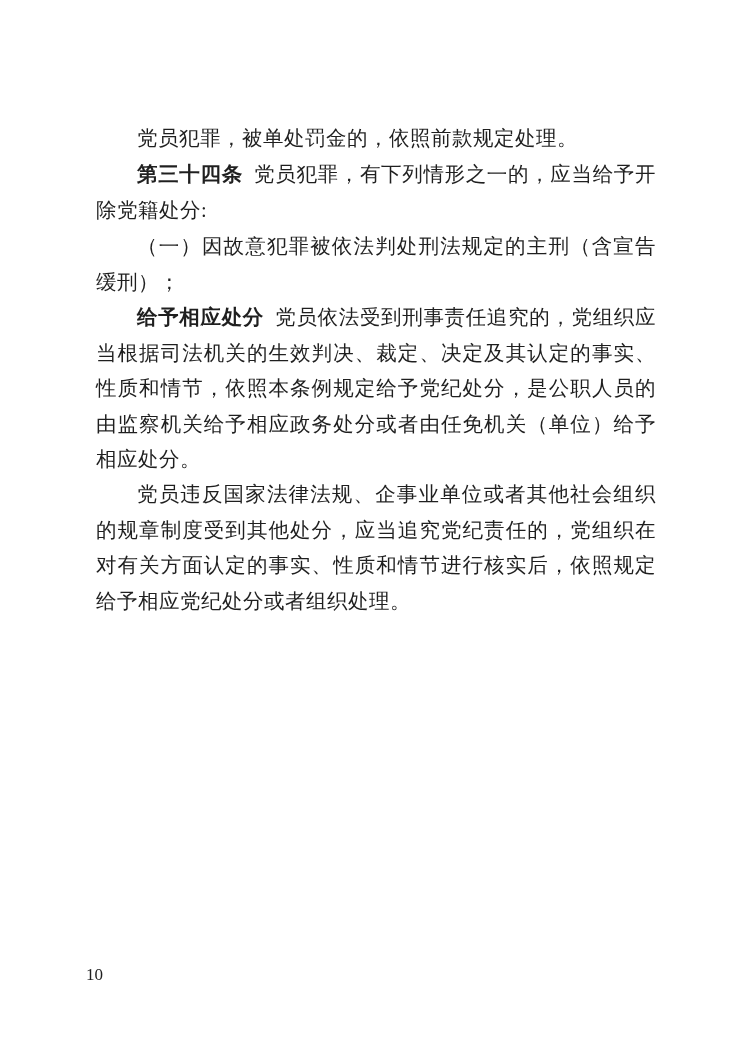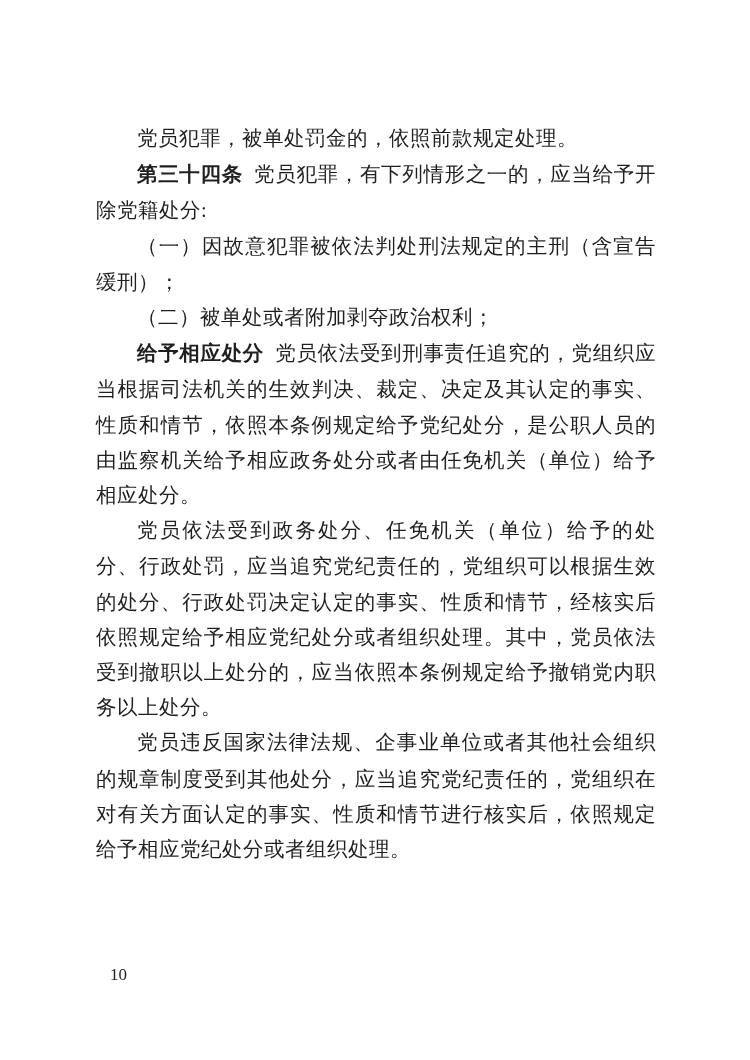--- a/index.html
+++ b/index.html
@@ -34,46 +34,44 @@
   }
   .text-block p b {
     font-weight: bold;
     font-family: Liberation Mono, monospace;
   }
   .text-block p b:not(:empty) {
     margin-right: 0.55em;
   }
   .page-number {
     position: absolute;
-    left: 110px;
+    left: 86px;
     top: 963px;
     font-size: 17px;
     line-height: 24px;
     color: #1f1f1f;
     font-family: "Liberation Serif", "DejaVu Serif", serif;
   }
 </style>
 </head>
 <body>
 
 <div class="page">
 
   <div class="text-block">
     <p><b></b><span>党员犯罪，被单处罚金的，依照前款规定处理。</span></p>
 
     <p><b>第三十四条</b><span>党员犯罪，有下列情形之一的，应当给予开除党籍处分:</span></p>
 
     <p><b></b><span>（一）因故意犯罪被依法判处刑法规定的主刑（含宣告缓刑）；</span></p>
 
-    <p><b></b><span>（二）被单处或者附加剥夺政治权利；</span></p>
 
 
 
     <p><b>给予相应处分</b><span>党员依法受到刑事责任追究的，党组织应当根据司法机关的生效判决、裁定、决定及其认定的事实、性质和情节，依照本条例规定给予党纪处分，是公职人员的由监察机关给予相应政务处分或者由任免机关（单位）给予相应处分。</span></p>
 
-    <p><b></b><span>党员依法受到政务处分、任免机关（单位）给予的处分、行政处罚，应当追究党纪责任的，党组织可以根据生效的处分、行政处罚决定认定的事实、性质和情节，经核实后依照规定给予相应党纪处分或者组织处理。其中，党员依法受到撤职以上处分的，应当依照本条例规定给予撤销党内职务以上处分。</span></p>
 
     <p><b></b><span>党员违反国家法律法规、企事业单位或者其他社会组织的规章制度受到其他处分，应当追究党纪责任的，党组织在对有关方面认定的事实、性质和情节进行核实后，依照规定给予相应党纪处分或者组织处理。</span></p>
   </div>
 
   <div class="page-number">10</div>
 
 </div>
 
 </body></html>

